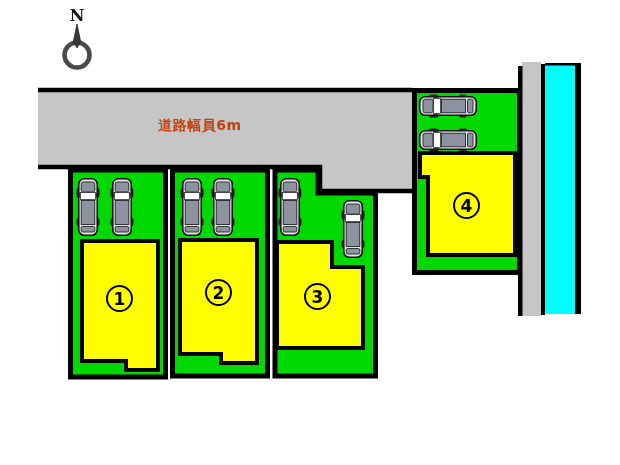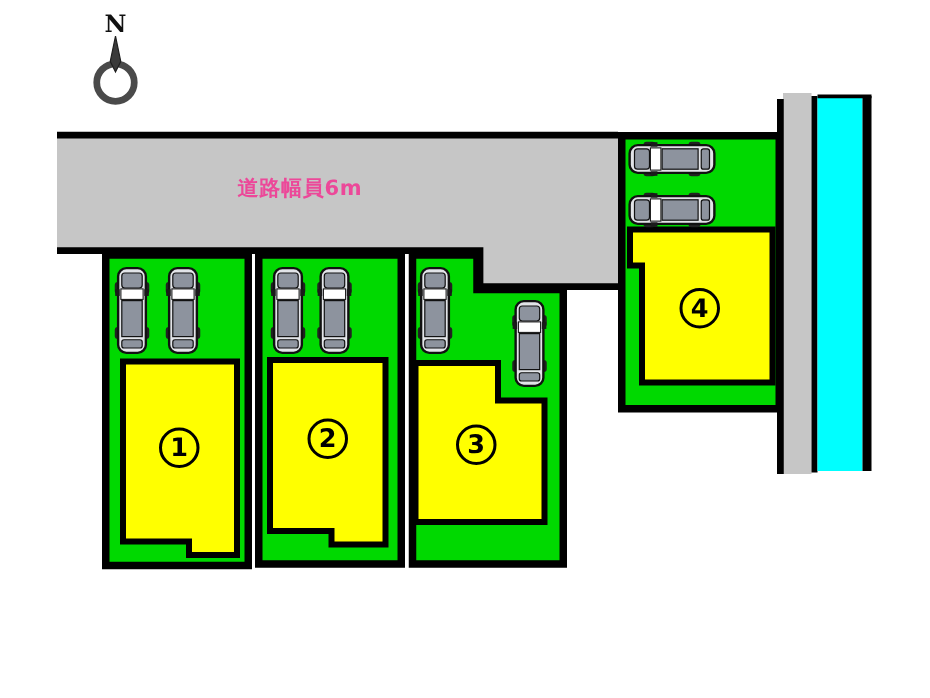--- a/index.html
+++ b/index.html
@@ -4,21 +4,21 @@
 <style>
   html,body{margin:0;padding:0;background:#ffffff;}
   #canvas{
     position:relative;width:620px;height:465px;background:#ffffff;overflow:hidden;
     font-family:"Liberation Sans",sans-serif;
   }
   #plan-svg{position:absolute;left:0;top:0;}
   .road-label{
     position:absolute;left:138px;top:116px;width:124px;height:20px;
     display:flex;align-items:center;justify-content:center;
-    font:bold 14px "DejaVu Sans",sans-serif;color:#ec4899;letter-spacing:0.5px;
+    font:bold 14px "DejaVu Sans",sans-serif;color:#c2410c;letter-spacing:0.5px;
     white-space:nowrap;
   }
   .badge{
     position:absolute;width:27px;height:27px;border:2.5px solid #000;border-radius:50%;
     display:flex;align-items:center;justify-content:center;
     font:600 17px "DejaVu Sans",sans-serif;color:#000;box-sizing:border-box;
     background:transparent;
   }
   #badge-1{left:106px;top:285px;}
   #badge-2{left:205px;top:279px;}

